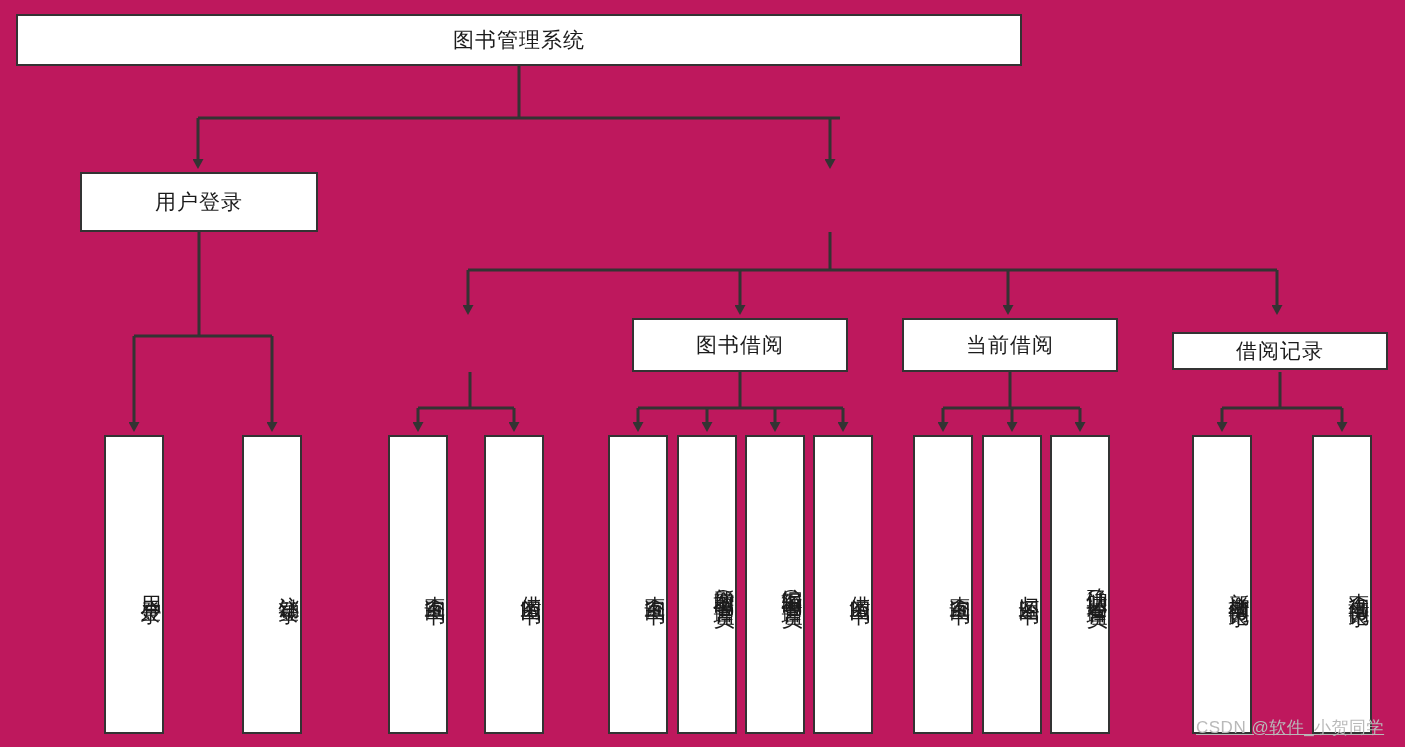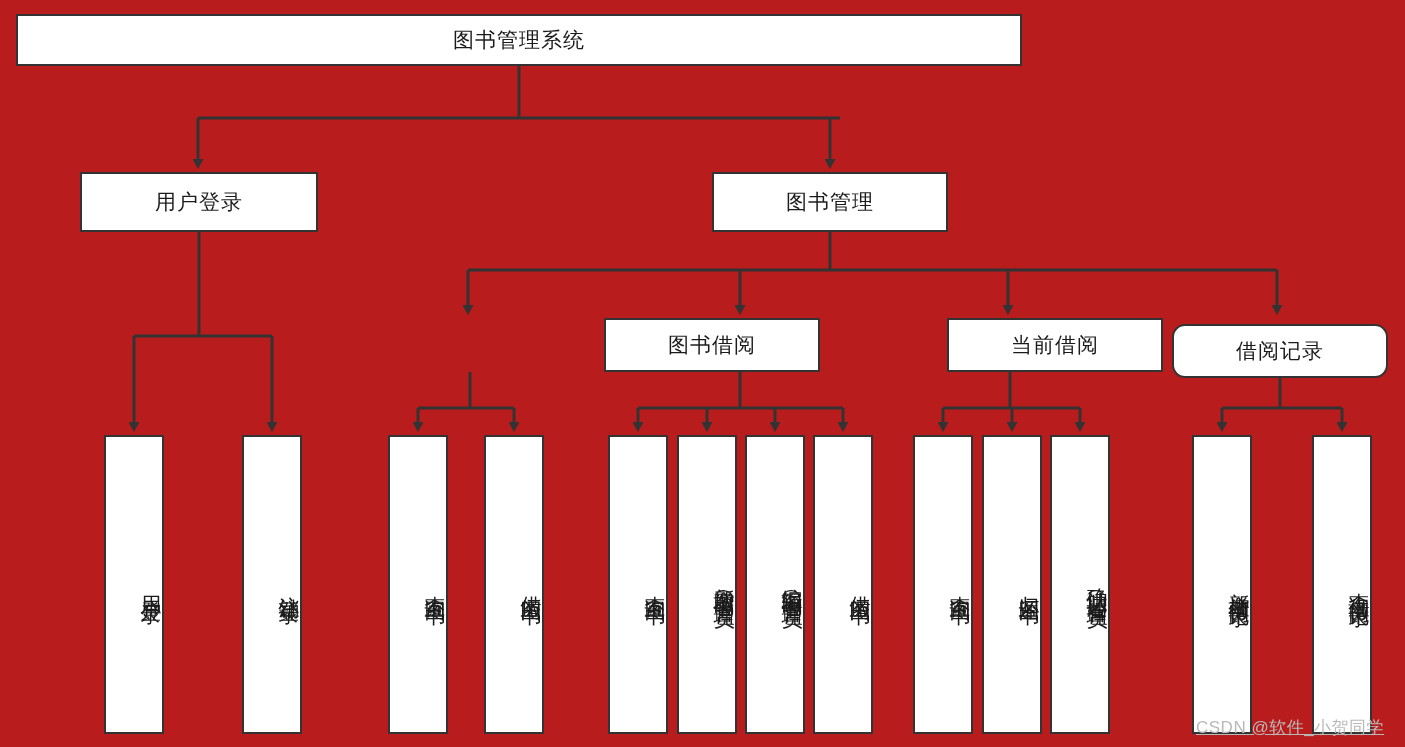--- a/index.html
+++ b/index.html
@@ -7,21 +7,21 @@
     padding: 0;
     background: #ffffff;
   }
   body {
     font-family: "Liberation Sans", "DejaVu Sans", sans-serif;
   }
   #canvas {
     position: relative;
     width: 1405px;
     height: 747px;
-    background: #b91c1c;
+    background: #be185d;
     overflow: hidden;
   }
   #edges {
     position: absolute;
     left: 0;
     top: 0;
     width: 1405px;
     height: 747px;
   }
   .node {
@@ -120,31 +120,28 @@
     </g>
   </svg>
 
   <div class="node horizontal" style="left:16px; top:14px; width:1006px; height:52px;">
     <span>图书管理系统</span>
   </div>
 
   <div class="node horizontal" style="left:80px; top:172px; width:238px; height:60px;">
     <span>用户登录</span>
   </div>
-  <div class="node horizontal" style="left:712px; top:172px; width:236px; height:60px;">
-    <span>图书管理</span>
-  </div>
 
-  <div class="node horizontal" style="left:604px; top:318px; width:216px; height:54px;">
+  <div class="node horizontal" style="left:632px; top:318px; width:216px; height:54px;">
     <span>图书借阅</span>
   </div>
-  <div class="node horizontal" style="left:902px; top:318px; width:216px; height:54px;margin-left:45px;">
+  <div class="node horizontal" style="left:902px; top:318px; width:216px; height:54px;">
     <span>当前借阅</span>
   </div>
-  <div class="node horizontal" style="left:1172px; top:324px; width:216px; height:54px;border-radius:13px;">
+  <div class="node horizontal" style="left:1172px; top:332px; width:216px; height:38px;">
     <span>借阅记录</span>
   </div>
 
   <div class="node vertical" style="left:104px; top:435px; width:60px; height:299px;">
     <span class="vtext">用户登录</span>
   </div>
   <div class="node vertical" style="left:242px; top:435px; width:60px; height:299px;">
     <span class="vtext">注销登录</span>
   </div>
 

